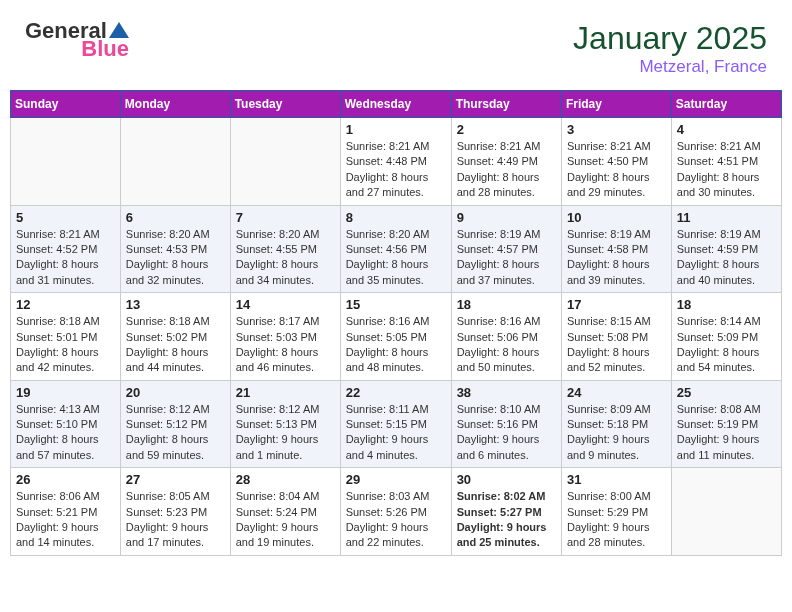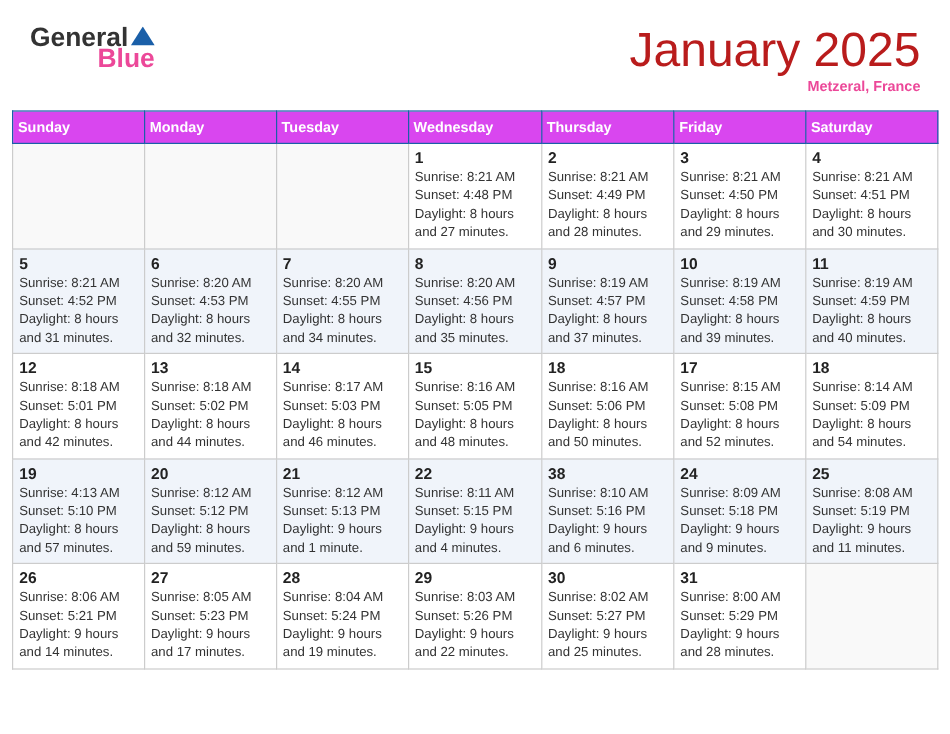--- a/index.html
+++ b/index.html
@@ -25,37 +25,36 @@
       font-size: 22px;
       font-weight: bold;
       line-height: 1;
     }
     .logo-general { color: #333; }
     .logo-blue { color: #ec4899; }
     .title-block {
       text-align: right;
     }
     .month-title {
-      font-size: 40px;
-      color: #b91c1c;
+      font-size: 32px;
+      color: #14532d;
       font-weight: normal;
     }
     .location {
-      font-size: 12px;
-      color: #ec4899;
-      font-weight: bold;
+      font-size: 17px;
+      color: #8b5cf6;
     }
     .calendar {
       width: 100%;
       border-collapse: collapse;
       margin-top: 8px;
       font-size: 11px;
     }
     .calendar th {
-      background: #d946ef;
+      background: #a21caf;
       color: #fff;
       padding: 6px 4px;
       text-align: left;
       font-size: 12px;
       font-weight: bold;
       border: 1px solid #1a5fa8;
     }
     .calendar td {
       border: 1px solid #ccc;
       vertical-align: top;
@@ -302,21 +301,21 @@
 Daylight: 9 hours and 19 minutes.</div>
         </td>
         <td>
           <span class="day-num">29</span>
           <div class="day-info" style="white-space: pre-line;">Sunrise: 8:03 AM
 Sunset: 5:26 PM
 Daylight: 9 hours and 22 minutes.</div>
         </td>
         <td>
           <span class="day-num">30</span>
-          <div class="day-info" style="white-space: pre-line;">Sunrise: 8:02 AM
+          <div class="day-info" style="white-space: pre-line; font-weight: bold;">Sunrise: 8:02 AM
 Sunset: 5:27 PM
 Daylight: 9 hours and 25 minutes.</div>
         </td>
         <td>
           <span class="day-num">31</span>
           <div class="day-info" style="white-space: pre-line;">Sunrise: 8:00 AM
 Sunset: 5:29 PM
 Daylight: 9 hours and 28 minutes.</div>
         </td>
         <td class="empty-cell"></td>

